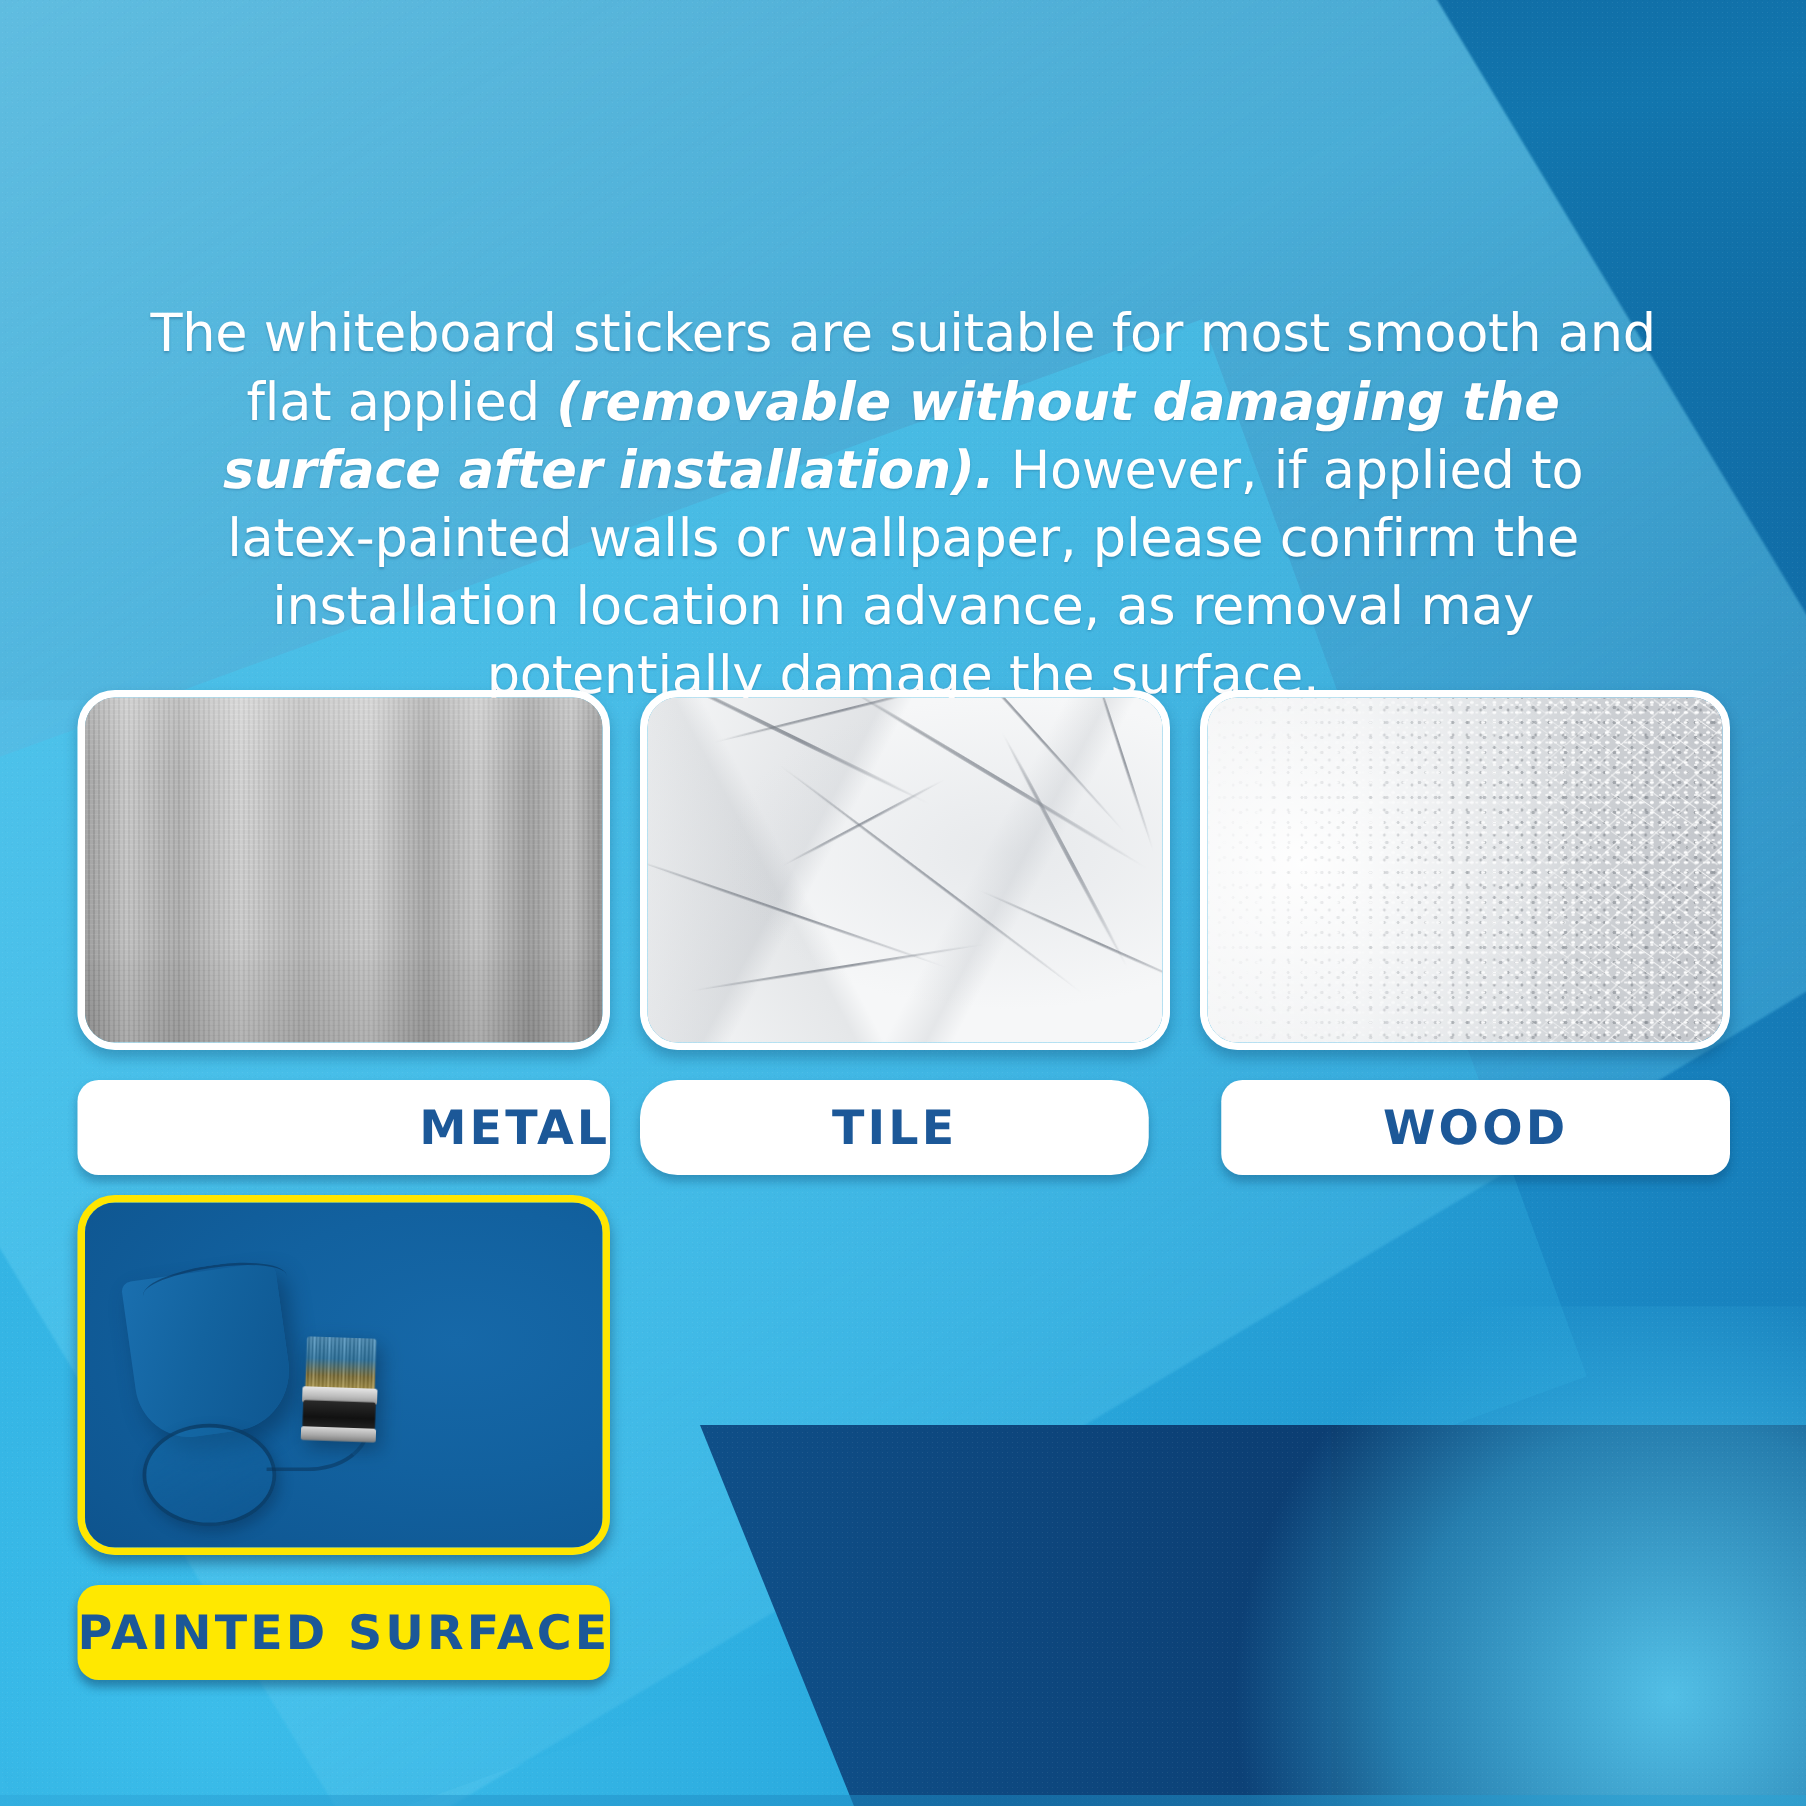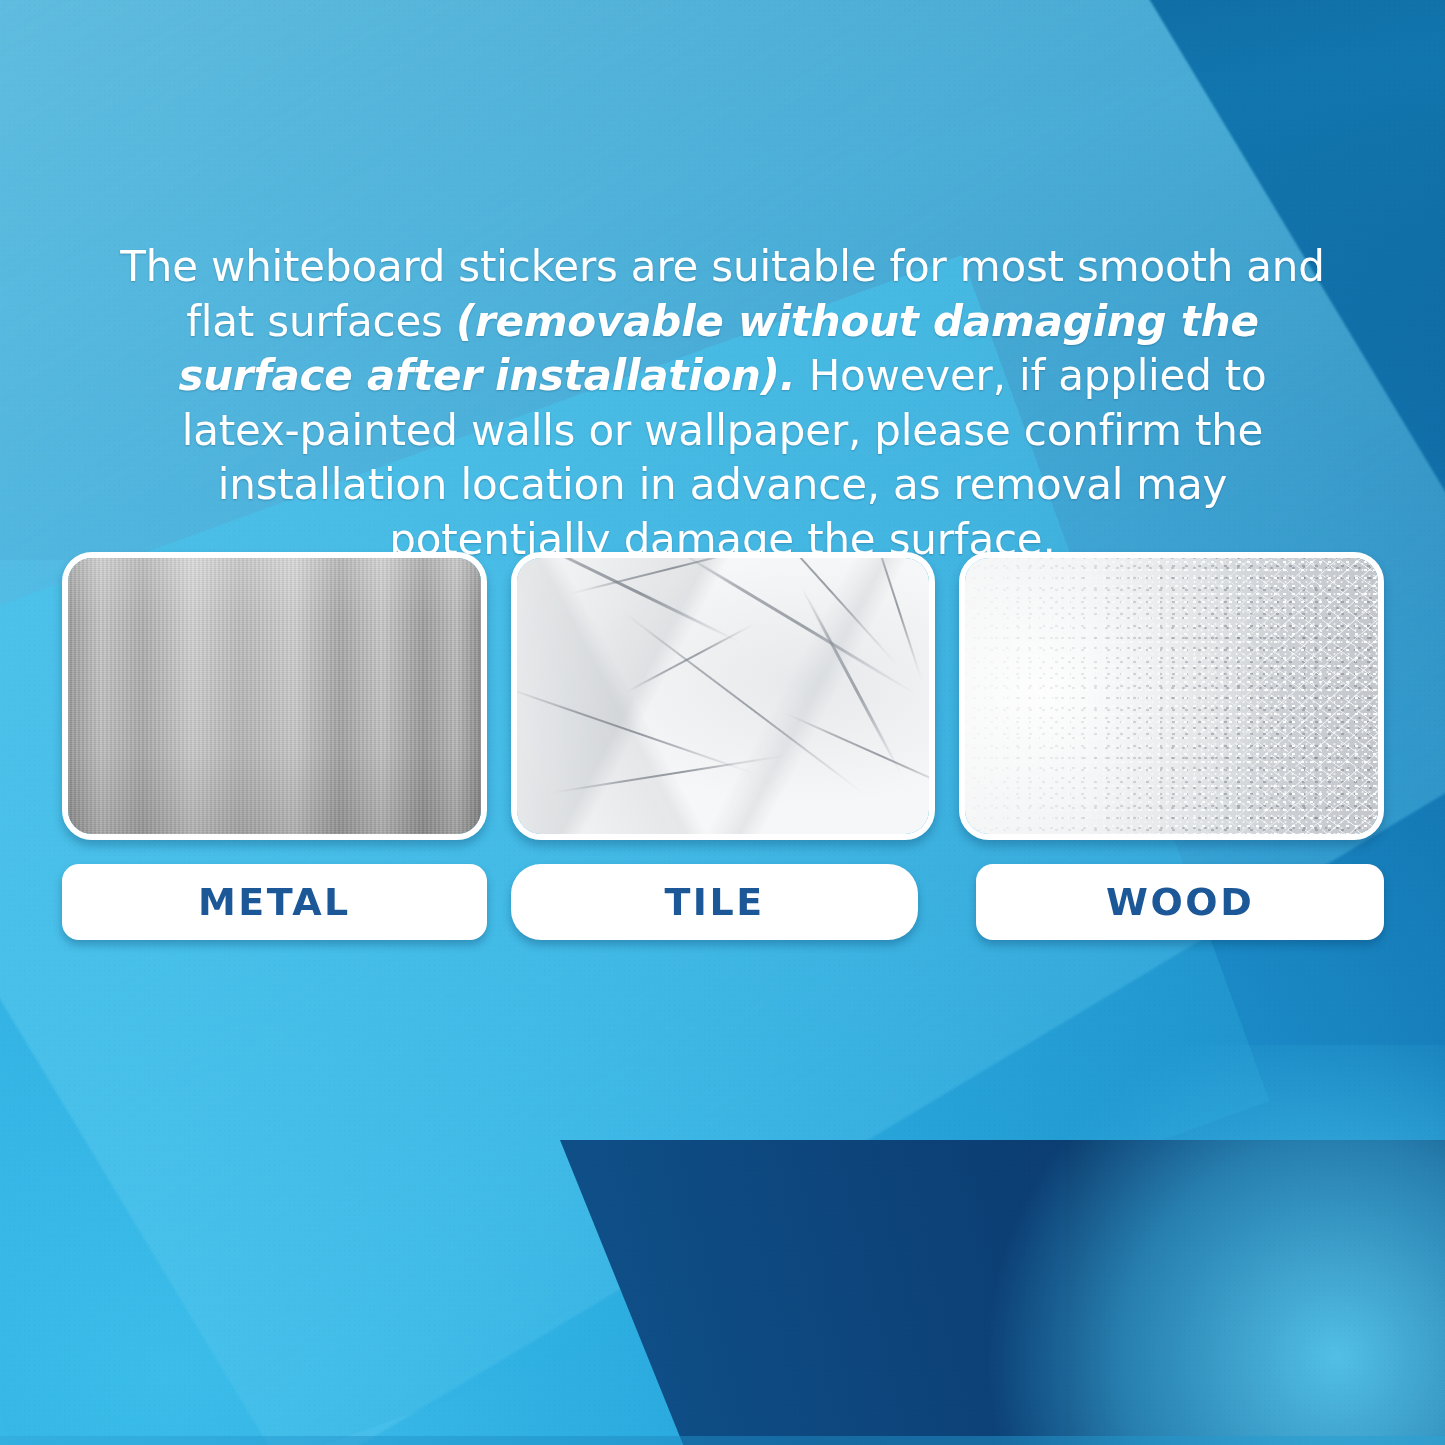--- a/index.html
+++ b/index.html
@@ -355,21 +355,21 @@
   .label-text {
     font-family: "DejaVu Sans", sans-serif;
     font-weight: 700;
     font-size: 38px;
     letter-spacing: 2.5px;
     color: #1c5898;
     white-space: nowrap;
   }
   .cell-wood .label-pill  { width: 86%; }
   .cell-plastic .label-pill { width: 87%; }
-  .cell-metal .label-pill { width: 100%; }
+  .cell-metal .label-pill { width: 100%; justify-content: flex-end; }
   .cell-tile .label-pill  { width: 96%; border-radius: 30px; }
   .cell-glass .label-pill { width: 96%; margin-left: auto; }
   .cell-painted .label-pill { width: 100%; }
 </style>
 </head>
 <body>
 
 <div id="poster">
 
   <div class="bg-base"></div>
@@ -378,21 +378,21 @@
   <div class="bg-beam2"></div>
   <div class="bg-navy"></div>
   <div class="bg-navy-right"></div>
   <div class="bg-rightglow"></div>
   <div class="bg-noise"></div>
   <div class="bg-bottomline"></div>
 
 
   <div class="body-copy">
     <span>The whiteboard stickers are suitable for most smooth and flat</span>
-    <span>surfaces </span><span class="em">(removable without damaging the surface after</span>
+    <span>applied </span><span class="em">(removable without damaging the surface after</span>
     <span class="em">installation).</span><span> However, if applied to latex-painted walls or</span>
     <span>wallpaper, please confirm the installation location in advance, as</span>
     <span>removal may potentially damage the surface.</span>
   </div>
 
   <div class="grid">
 
     <div class="cell cell-metal">
       <div class="thumb">
         <div class="thumb-inner tex-metal"></div>
@@ -430,15 +430,34 @@
           <div class="glass-sparkle"></div>
         </div>
       </div>
       <div class="label-pill">
         <span class="label-text">WOOD</span>
       </div>
     </div>
 
 
 
+    <div class="cell cell-painted">
+      <div class="thumb highlight">
+        <div class="thumb-inner tex-painted">
+          <div class="paint-can"></div>
+          <div class="paint-can-lip"></div>
+          <div class="paint-ring"></div>
+          <div class="paint-drip"></div>
+          <div class="brush">
+            <div class="brush-bristles"></div>
+            <div class="brush-ferrule"></div>
+            <div class="brush-handle"></div>
+            <div class="brush-ferrule2"></div>
+          </div>
+        </div>
+      </div>
+      <div class="label-pill yellow">
+        <span class="label-text">PAINTED SURFACE</span>
+      </div>
+    </div>
 
   </div>
 </div>
 
 </body></html>

